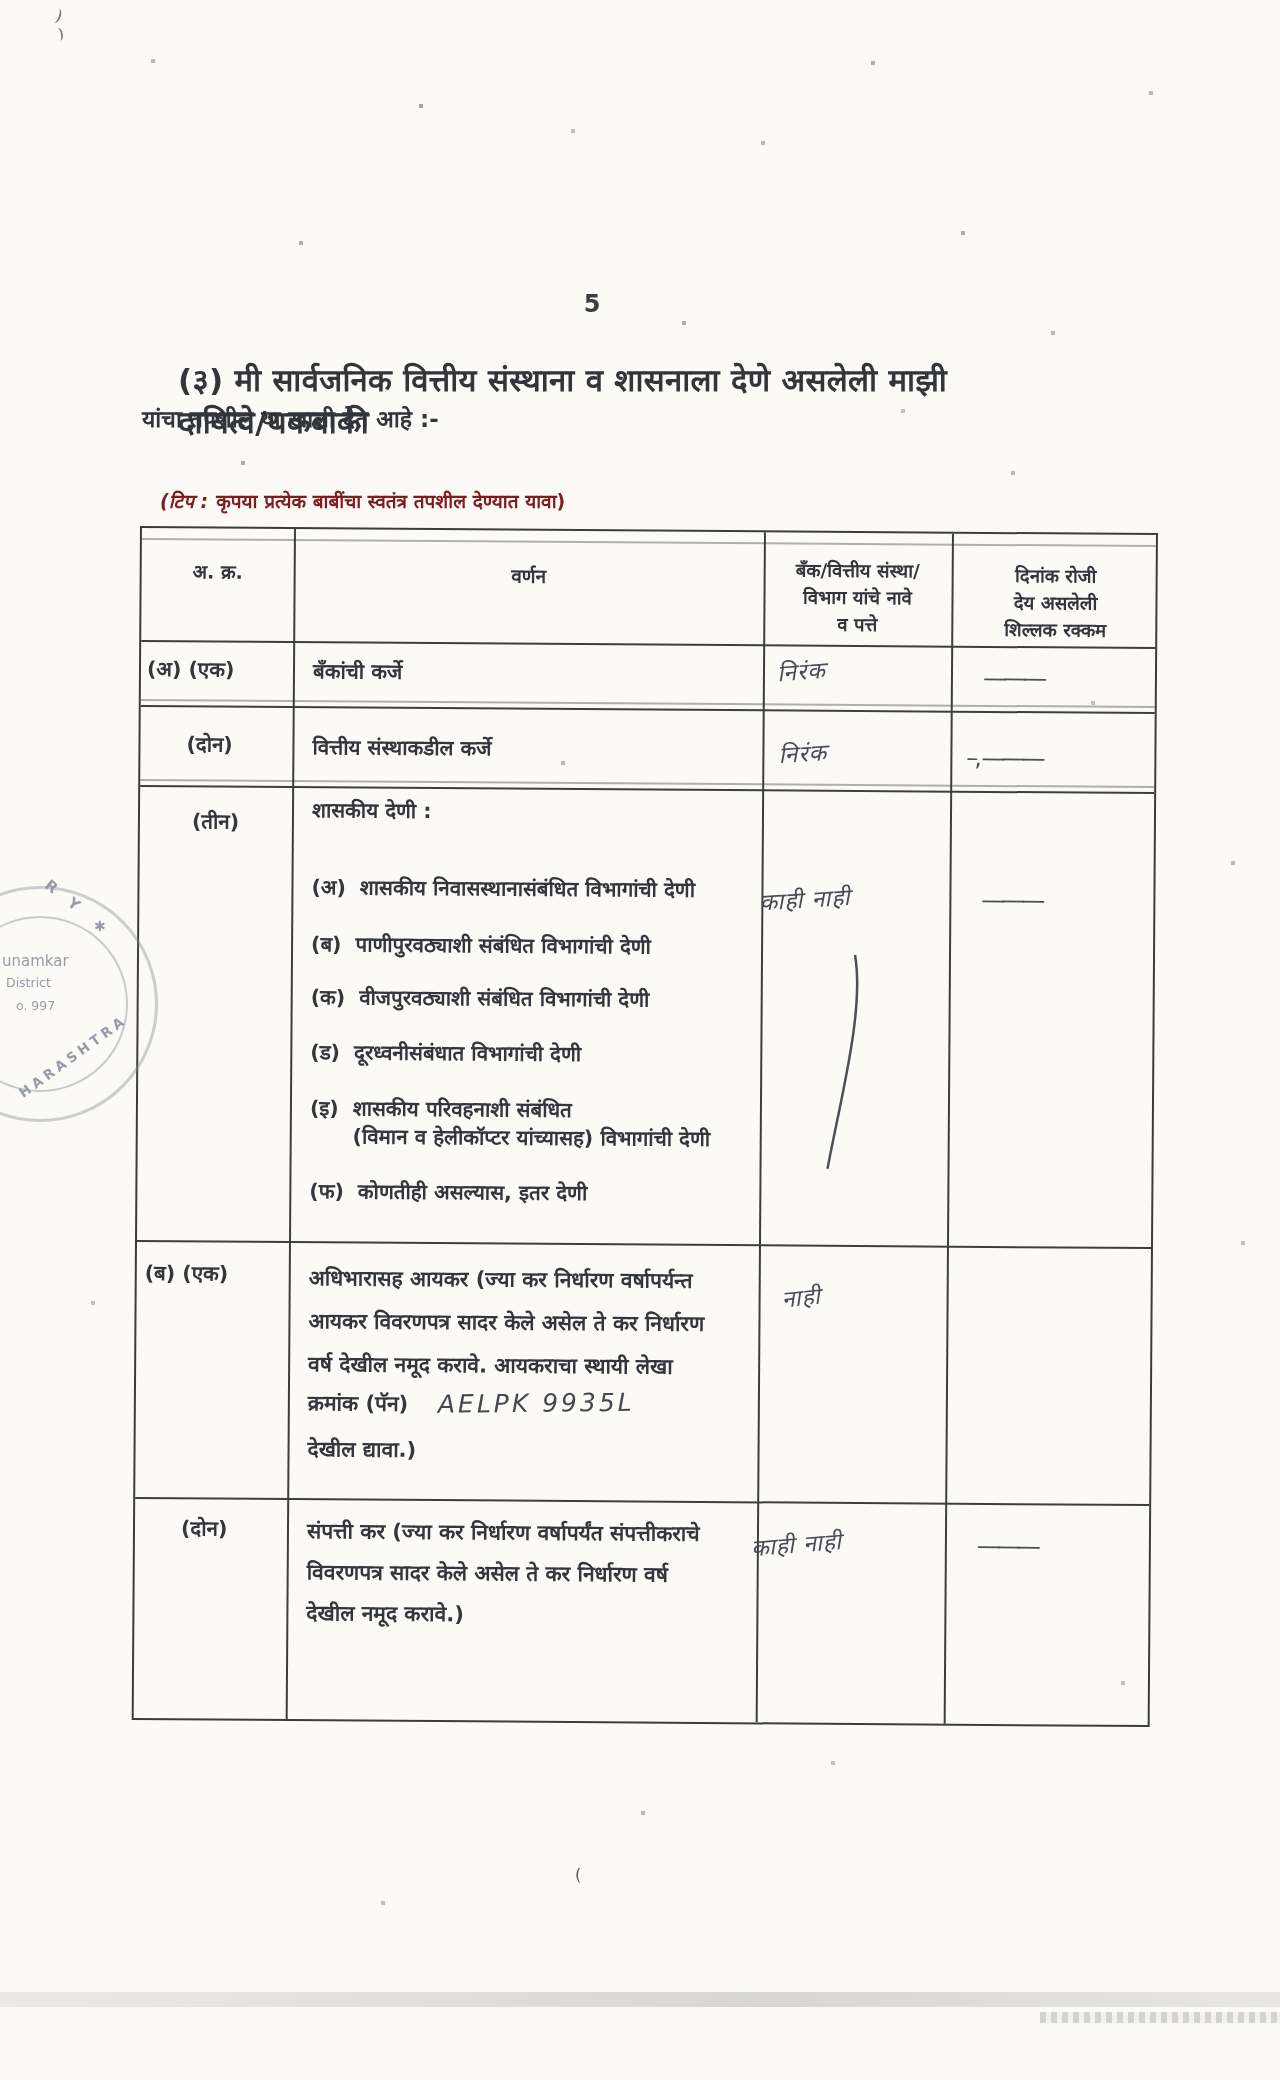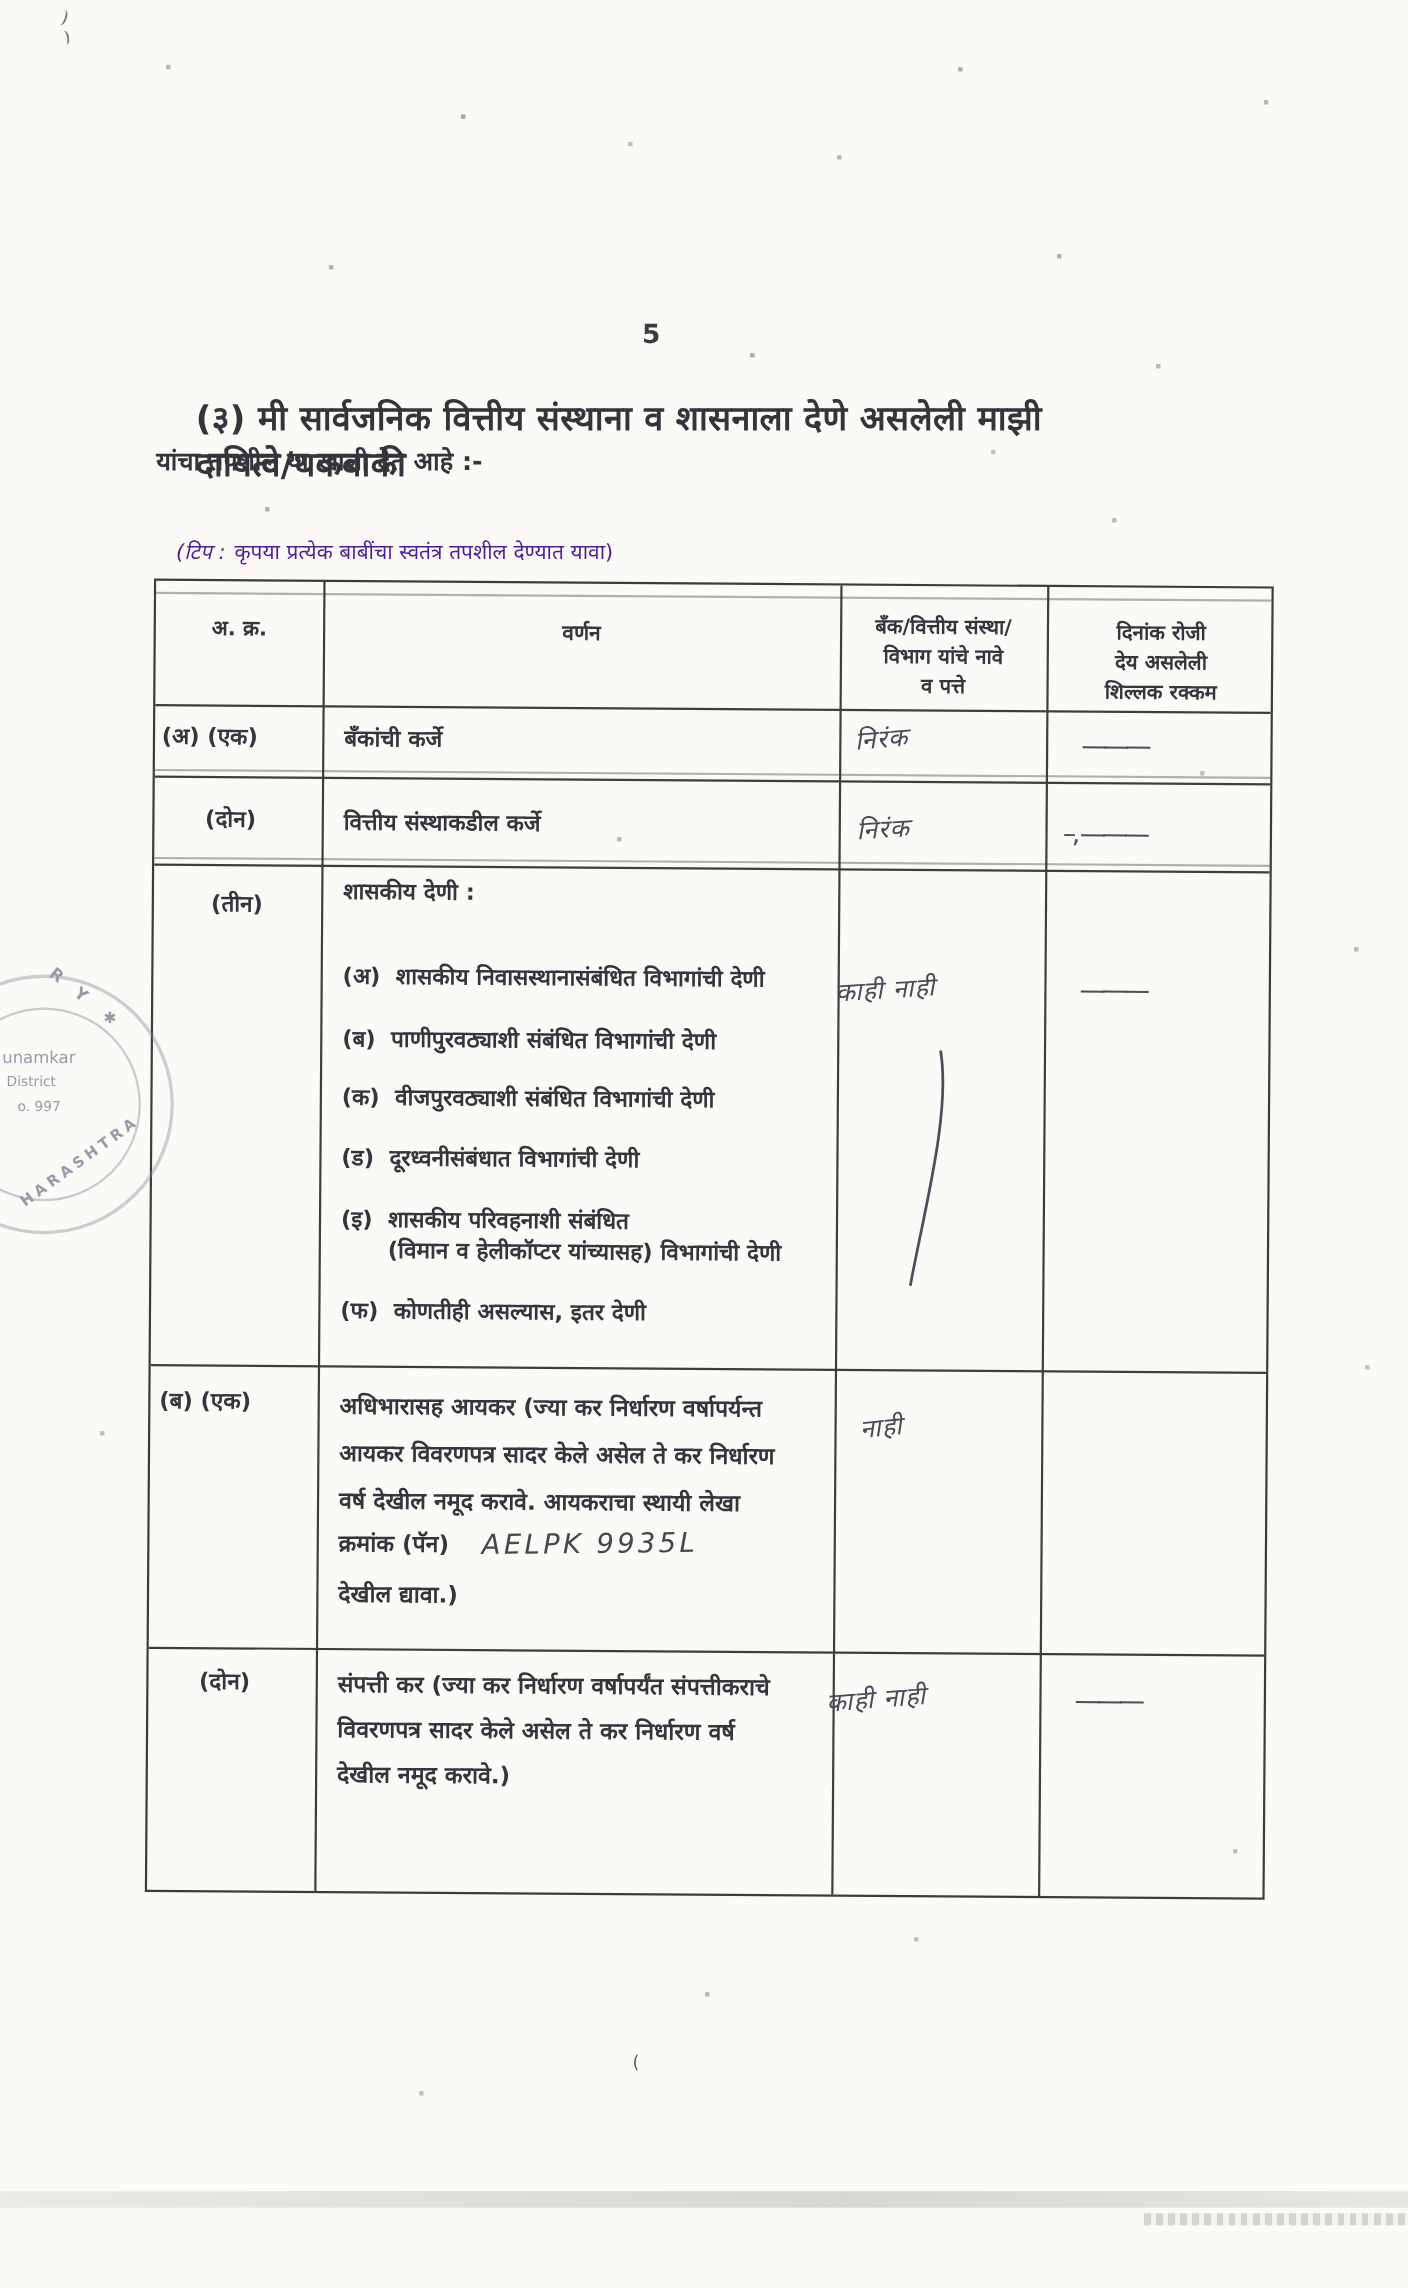--- a/index.html
+++ b/index.html
@@ -9,21 +9,21 @@
     background:#fbfaf6; overflow:hidden; color:#2f3237;
   }
   .abs { position:absolute; }
 
   
   .page-number { left:552px; top:290px; width:80px; text-align:center;
     font-size:24px; font-weight:700; color:#3a3d42; }
   .heading1 { left:178px; top:358px; width:780px; font-size:31px; font-weight:700;
     color:#32353a; letter-spacing:.3px; }
   .heading2 { left:142px; top:402px; font-size:23px; font-weight:700; color:#32353a; }
-  .note { left:160px; top:488px; font-size:19px; font-weight:400; color:#4c1d95; }
+  .note { left:160px; top:488px; font-size:19px; font-weight:700; color:#7f1d1d; }
   .note .lbl { font-style:italic; margin-right:8px; }
 
   
   .doc-table { left:140px; top:526px; width:1018px; height:1194px;
     border:2.5px solid #3c3c3c; transform:rotate(.4deg); transform-origin:top left; }
   .vline { position:absolute; top:0; width:2px; height:100%; background:#3e3e3e; }
   .hline { position:absolute; left:0; width:100%; height:2px; background:#3e3e3e; }
   .ghost { opacity:.4; height:1.5px; }
   .cell { position:absolute; font-weight:700; color:#33363c; }
   .center { text-align:center; }

